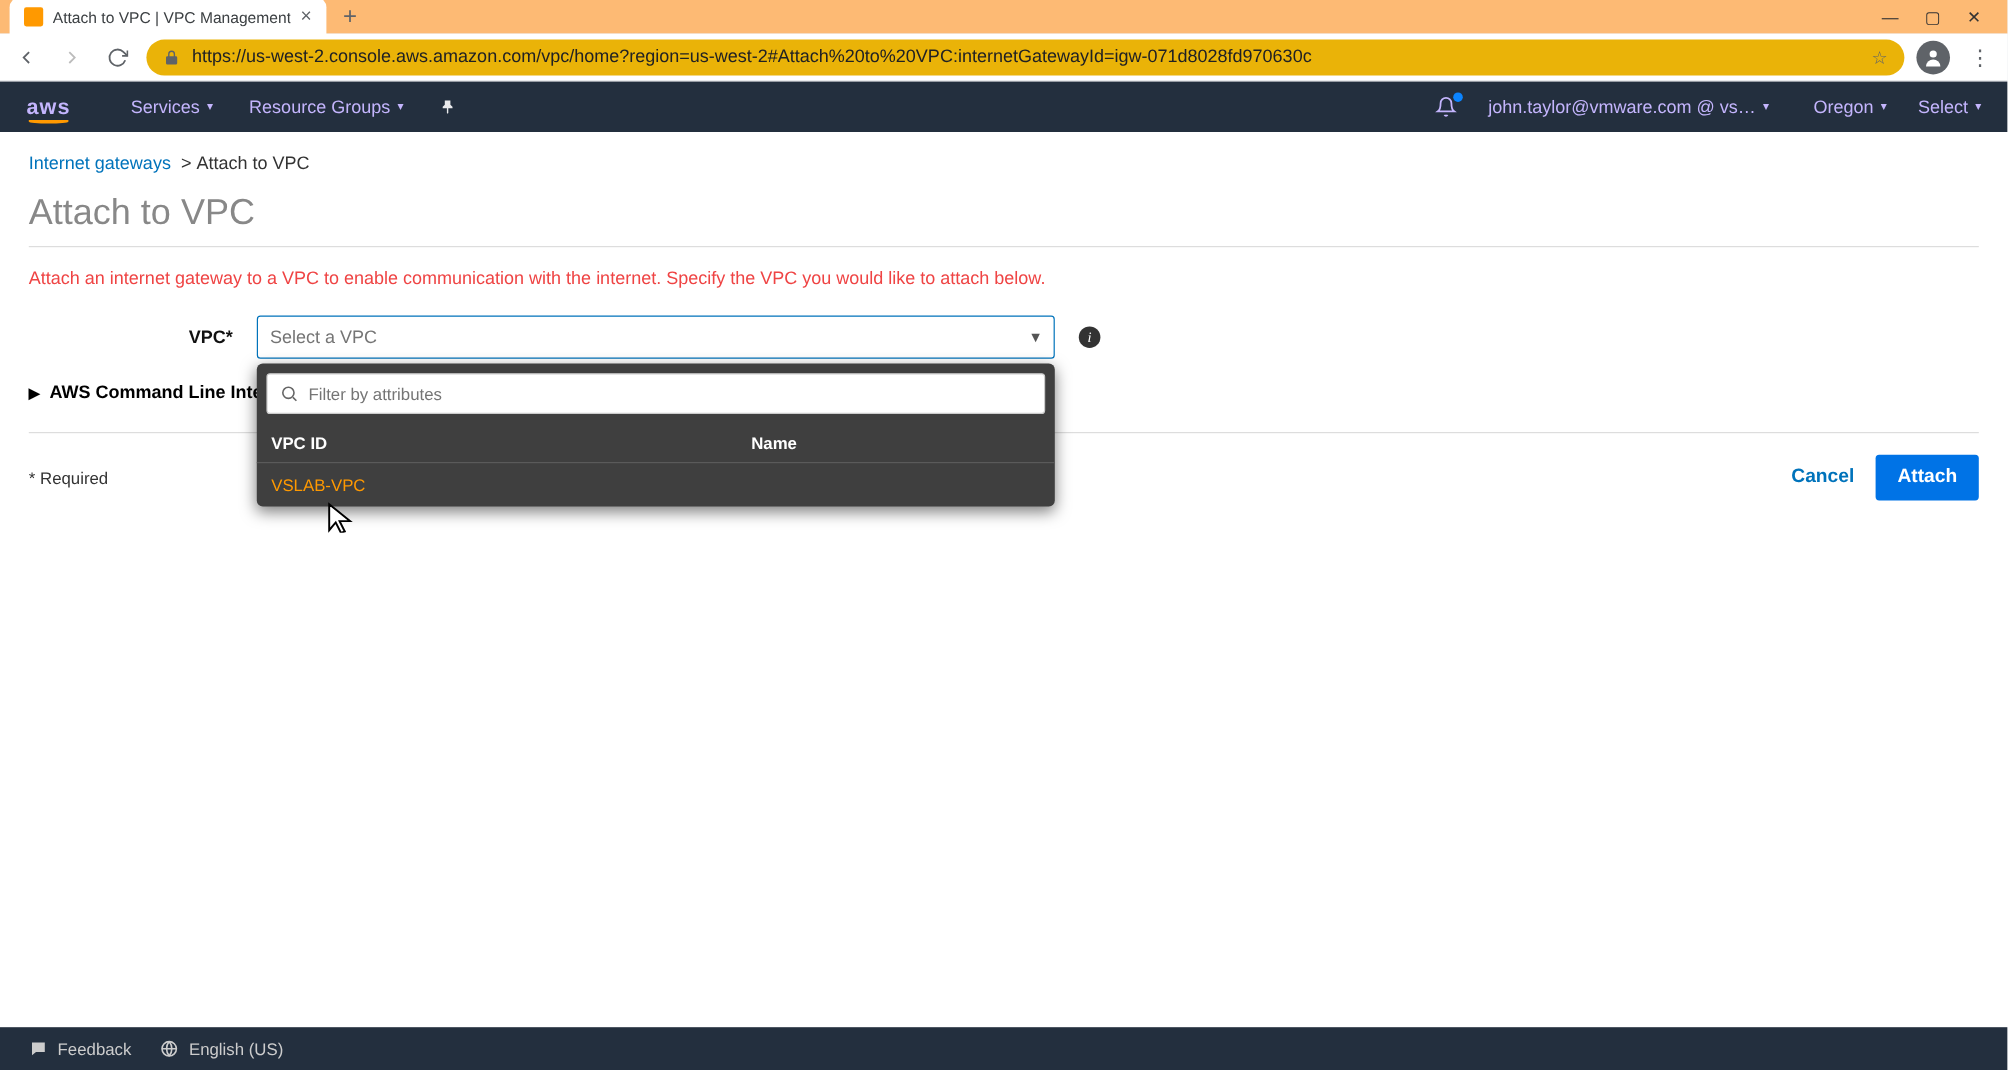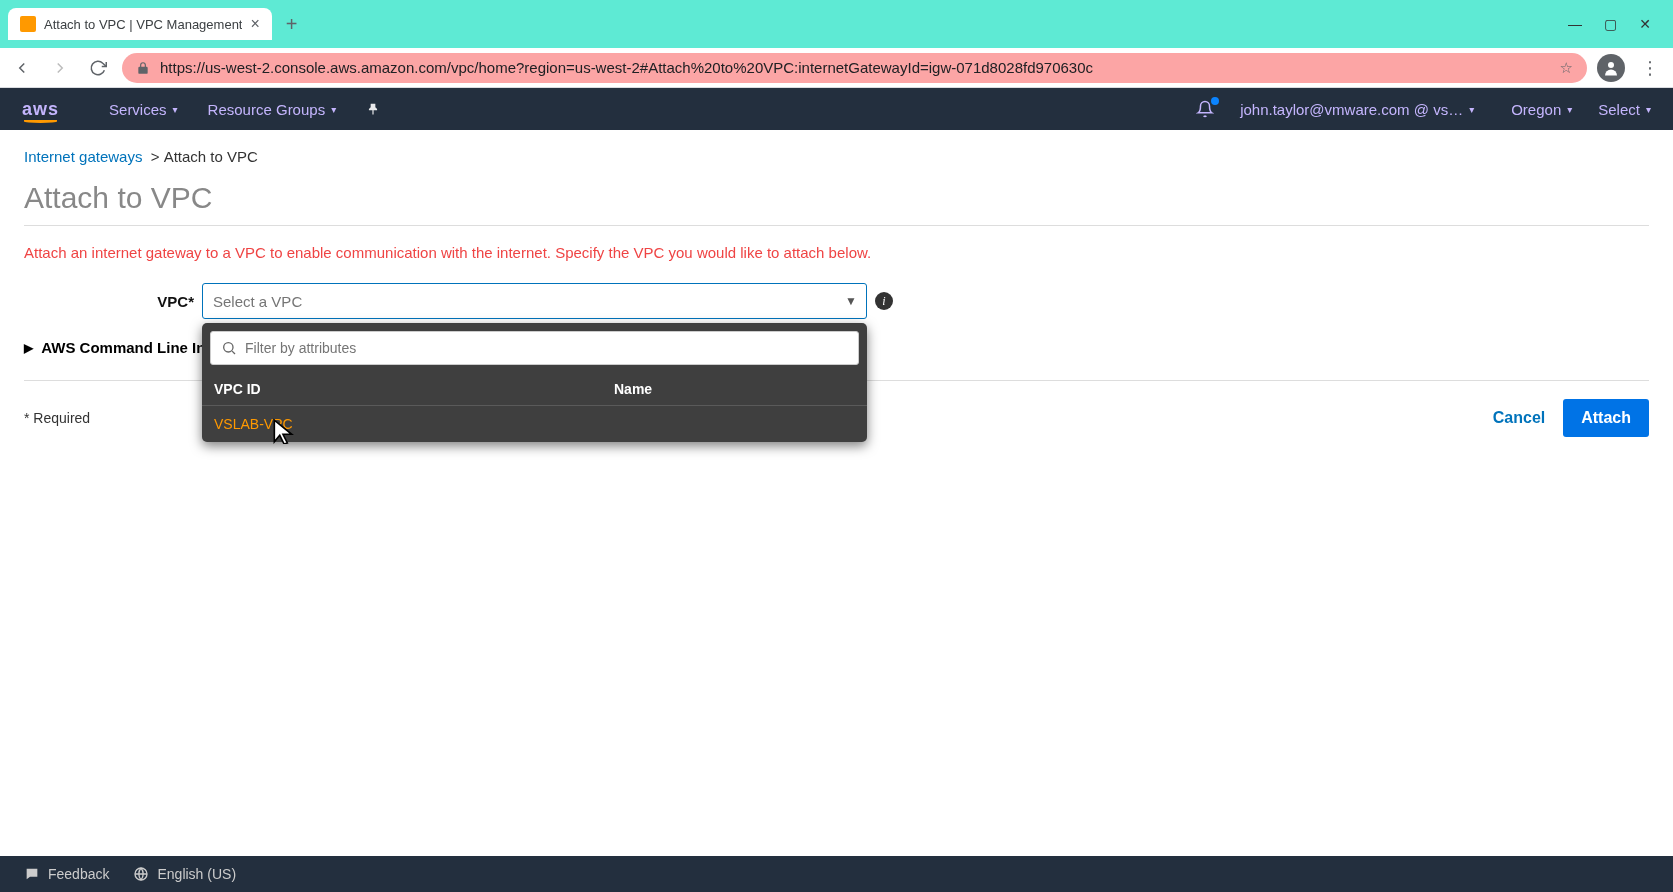--- a/index.html
+++ b/index.html
@@ -1,32 +1,32 @@
 <!DOCTYPE html>
 <html><head>
 <meta charset="utf-8">
 <style>
 * { margin: 0; padding: 0; box-sizing: border-box; font-family: "Amazon Ember", "Helvetica Neue", Arial, sans-serif; }
 body { background: #fff; width: 1673px; height: 892px; overflow: hidden; position: relative; }
 
 
 .browser-chrome { background: #dee1e6; }
-.tab-bar { display: flex; align-items: center; height: 48px; background: #5eead4; padding: 0 8px; text-align: center; }
+.tab-bar { display: flex; align-items: center; height: 28px; background: #fdba74; padding: 0 8px; text-align: center; }
 .tab { display: flex; align-items: center; background: #fff; height: 32px; padding: 0 12px; border-radius: 8px 8px 0 0; min-width: 240px; gap: 8px; font-size: 13px; color: #3c4043; }
 .tab-favicon { width: 16px; height: 16px; background: #ff9900; border-radius: 2px; }
 .tab-title { flex: 1; white-space: nowrap; overflow: hidden; text-overflow: ellipsis; }
 .tab-close { font-size: 16px; cursor: pointer; color: #5f6368; }
 .new-tab { font-size: 20px; color: #5f6368; margin-left: 14px; cursor: pointer; }
 .window-controls { margin-left: auto; display: flex; gap: 22px; font-size: 14px; color: #333; padding-right: 14px; }
 .window-controls span { cursor: pointer; }
 
 .addr-bar { display: flex; align-items: center; background: #fff; height: 40px; padding: 0 8px; gap: 10px; border-bottom: 1px solid #dadce0; }
 .nav-btn { width: 28px; height: 28px; display: flex; align-items: center; justify-content: center; color: #5f6368; cursor: pointer; border-radius: 50%; }
 .nav-btn.disabled { color: #bcbcbc; }
-.url-box { flex: 1; display: flex; align-items: center; background: #fca5a5; border-radius: 16px; height: 30px; padding: 0 14px; gap: 10px; font-size: 15px; color: #202124; }
+.url-box { flex: 1; display: flex; align-items: center; background: #eab308; border-radius: 16px; height: 30px; padding: 0 14px; gap: 10px; font-size: 15px; color: #202124; }
 .lock-icon { color: #5f6368; }
 .url-text { flex: 1; }
 .star-icon { color: #5f6368; cursor: pointer; }
 .user-circle { width: 28px; height: 28px; border-radius: 50%; background: #5f6368; color: #fff; display: flex; align-items: center; justify-content: center; font-size: 16px; cursor: pointer; }
 .chrome-menu { font-size: 18px; color: #5f6368; cursor: pointer; padding: 0 6px; }
 
 
 .aws-nav { background: #232f3e; height: 42px; display: flex; align-items: center; padding: 0 22px; color: #c4b5fd; font-size: 15px; }
 .aws-logo { font-weight: bold; font-size: 18px; margin-right: 50px; letter-spacing: 1px; position: relative; }
 .aws-logo::after { content: ""; display: block; position: absolute; left: 2px; right: 2px; bottom: -3px; height: 3px; background: #ff9900; border-radius: 0 0 50% 50%; }
@@ -38,21 +38,21 @@
 .bell-dot { width: 8px; height: 8px; background: #0b84ff; border-radius: 50%; position: absolute; top: -3px; right: -5px; }
 
 
 .page { padding: 18px 24px 0 24px; }
 .breadcrumb { font-size: 15px; color: #333; margin-bottom: 16px; }
 .breadcrumb a { color: #0073bb; text-decoration: none; }
 .page-title { font-size: 30px; font-weight: 400; color: #888; padding-bottom: 10px; border-bottom: 1px solid #ddd; margin-bottom: 18px; }
 .page-desc { font-size: 15px; color: #ef4444; margin-bottom: 22px; }
 
 
-.form-row { display: flex; align-items: center; gap: 8px; margin-bottom: 20px; position: relative; }
+.form-row { display: flex; align-items: center; gap: 20px; margin-bottom: 20px; position: relative; }
 .field-label { width: 170px; text-align: right; font-weight: bold; font-size: 15px; color: #111; }
 .select-box { width: 665px; position: relative; }
 .select-input { width: 100%; height: 36px; border: 1px solid #0073bb; border-radius: 3px; padding: 0 30px 0 10px; font-size: 15px; color: #000000; outline: none; }
 .select-caret { position: absolute; right: 10px; top: 50%; transform: translateY(-50%); font-size: 12px; color: #555; pointer-events: none; }
 .info-icon { width: 18px; height: 18px; background: #333; color: #fff; border-radius: 50%; display: flex; align-items: center; justify-content: center; font-size: 12px; cursor: pointer; font-style: italic; font-family: Georgia, serif; }
 
 
 .dropdown { position: absolute; top: 40px; left: 0; width: 665px; background: #3f3f3f; border-radius: 5px; box-shadow: 0 4px 12px rgba(0,0,0,.5); z-index: 10; }
 .dd-search { padding: 8px; }
 .dd-search-box { display: flex; align-items: center; background: #fff; border-radius: 3px; height: 34px; padding: 0 10px; gap: 8px; border: 1px solid #ccc; }

